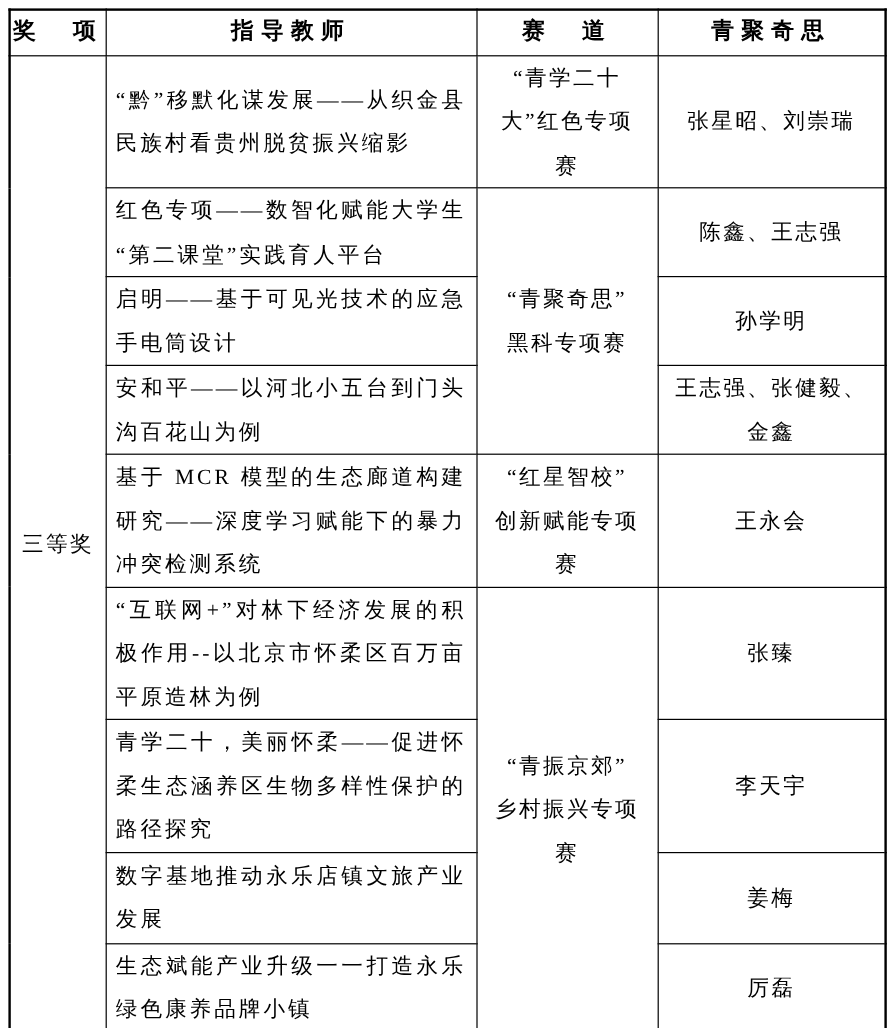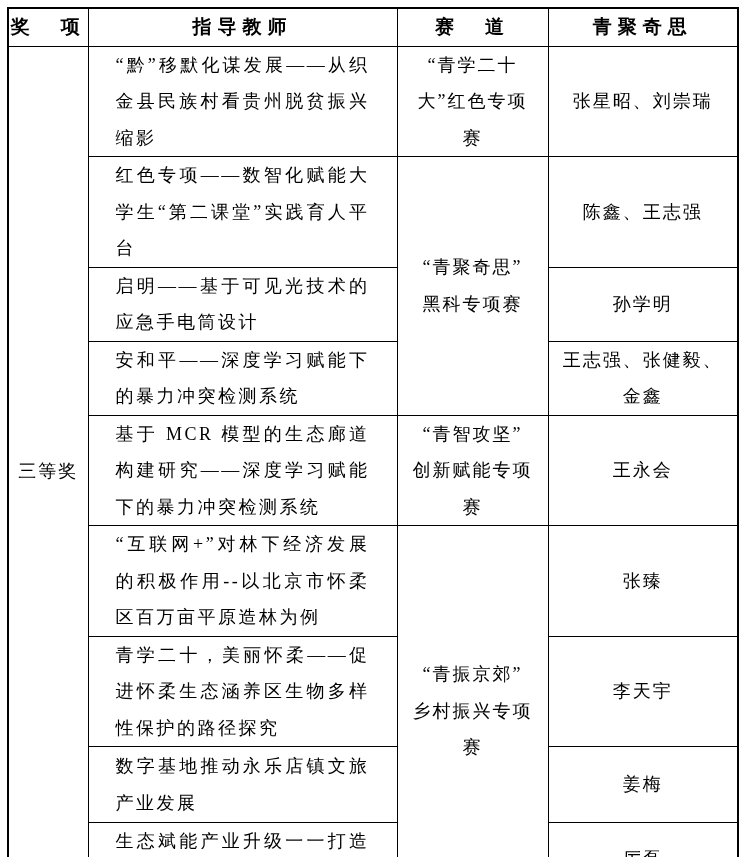--- a/index.html
+++ b/index.html
@@ -38,21 +38,21 @@
     letter-spacing: 6px;
     text-align: center;
   }
   td.award {
     text-align: center;
     letter-spacing: 2px;
   }
   td.project {
     text-align: justify;
     text-justify: inter-character;
-    padding: 0 27px;
+    padding: 0 8px;
     letter-spacing: 2.5px;
   }
   td.track {
     text-align: center;
     letter-spacing: 2px;
     white-space: pre-line;
     padding: 0 1px;
   }
   td.teacher {
     text-align: center;
@@ -102,26 +102,26 @@
         <td class="project">红色专项——数智化赋能大学生“第二课堂”实践育人平台</td>
         <td class="track" rowspan="3">“青聚奇思”
 黑科专项赛</td>
         <td class="teacher">陈鑫、王志强</td>
       </tr>
       <tr class="h3">
         <td class="project">启明——基于可见光技术的应急手电筒设计</td>
         <td class="teacher">孙学明</td>
       </tr>
       <tr class="h4">
-        <td class="project">安和平——深度学习赋能下的暴力冲突检测系统</td>
+        <td class="project">安和平——以河北小五台到门头沟百花山为例</td>
         <td class="teacher">王志强、张健毅、金鑫</td>
       </tr>
       <tr class="h5">
         <td class="project">基于 MCR 模型的生态廊道构建研究——深度学习赋能下的暴力冲突检测系统</td>
-        <td class="track">“青智攻坚”
+        <td class="track">“红星智校”
 创新赋能专项
 赛</td>
         <td class="teacher">王永会</td>
       </tr>
       <tr class="h6">
         <td class="project">“互联网+”对林下经济发展的积极作用--以北京市怀柔区百万亩平原造林为例</td>
         <td class="track" rowspan="4">“青振京郊”
 乡村振兴专项
 赛</td>
         <td class="teacher">张臻</td>

